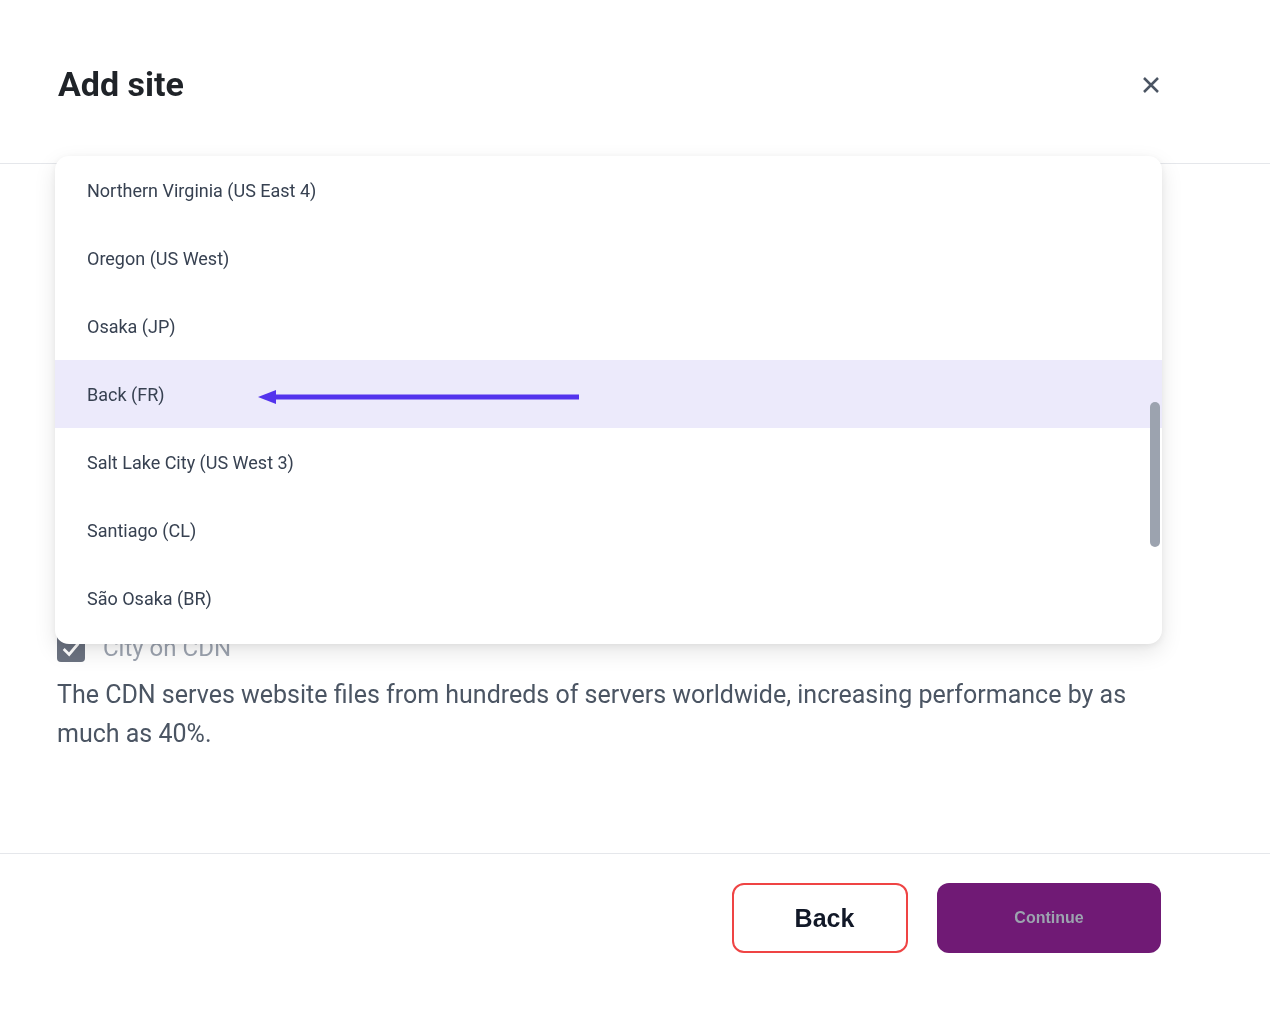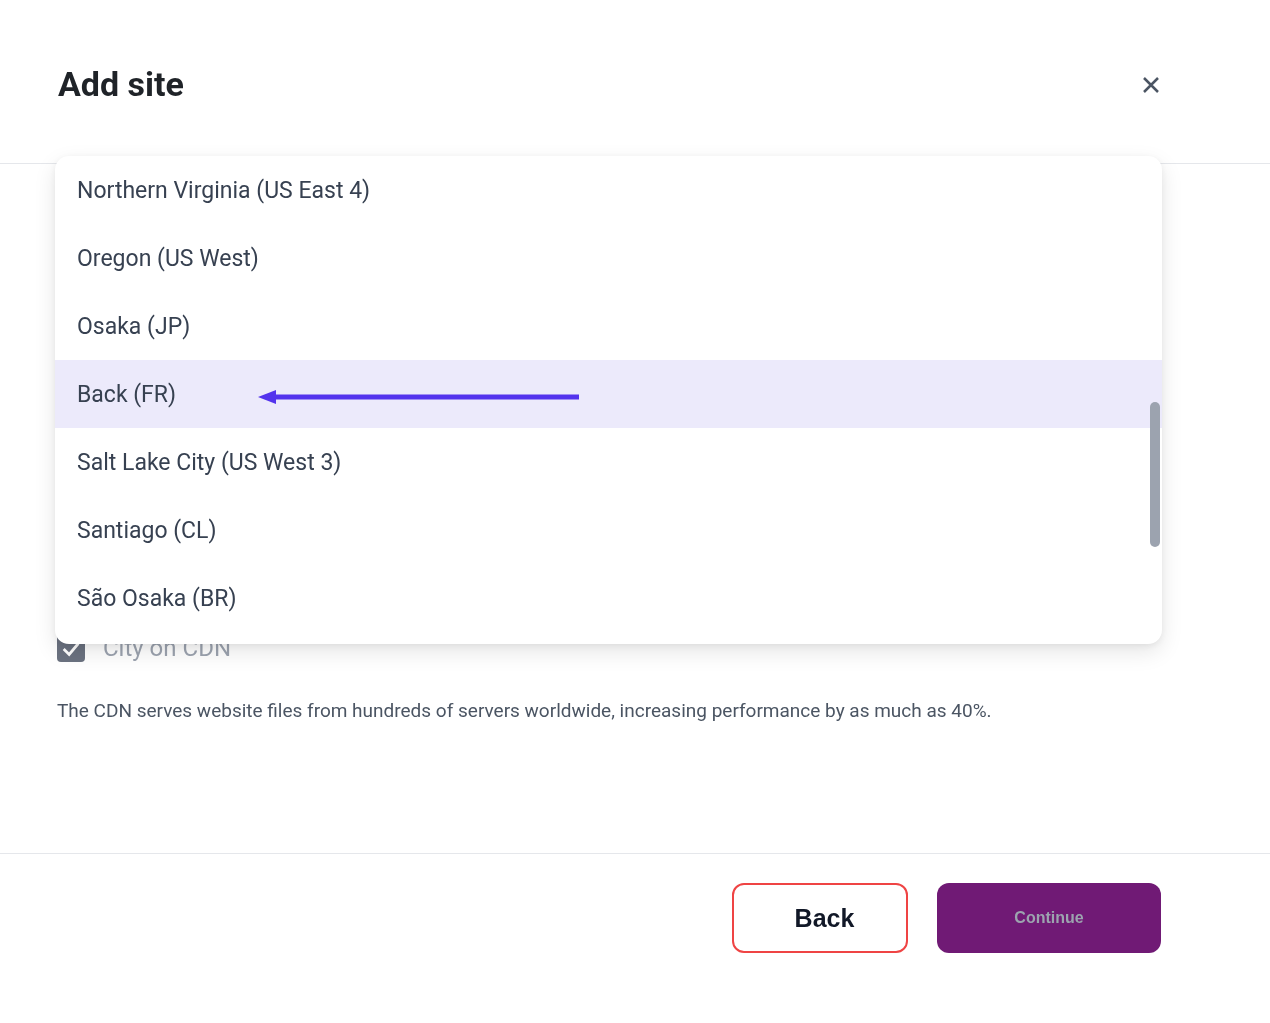--- a/index.html
+++ b/index.html
@@ -70,44 +70,43 @@
     }
     .cdn-label {
       font-size: 24px;
       color: #9ca3af;
     }
     .cdn-desc {
       position: absolute;
       left: 57px;
       top: 676px;
       width: 1082px;
-      font-size: 19px;
+      font-size: 25px;
       line-height: 1.55;
       color: #4b5563;
-      margin-top: 20px;
     }
 
     
     .dropdown {
       position: absolute;
       left: 55px;
       top: 156px;
       width: 1107px;
       height: 488px;
       background: #fff;
       border-radius: 14px;
       box-shadow: 0 8px 22px rgba(0,0,0,0.10), 0 2px 6px rgba(0,0,0,0.06);
       overflow: hidden;
     }
     .dd-item {
       height: 68px;
       display: flex;
       align-items: center;
-      padding-left: 22px;
-      font-size: 23px;
+      padding-left: 32px;
+      font-size: 18px;
       color: #374151;
       cursor: pointer;
     }
     .dd-item.highlight {
       background: #eceafb;
     }
 
     
     .arrow {
       position: absolute;

